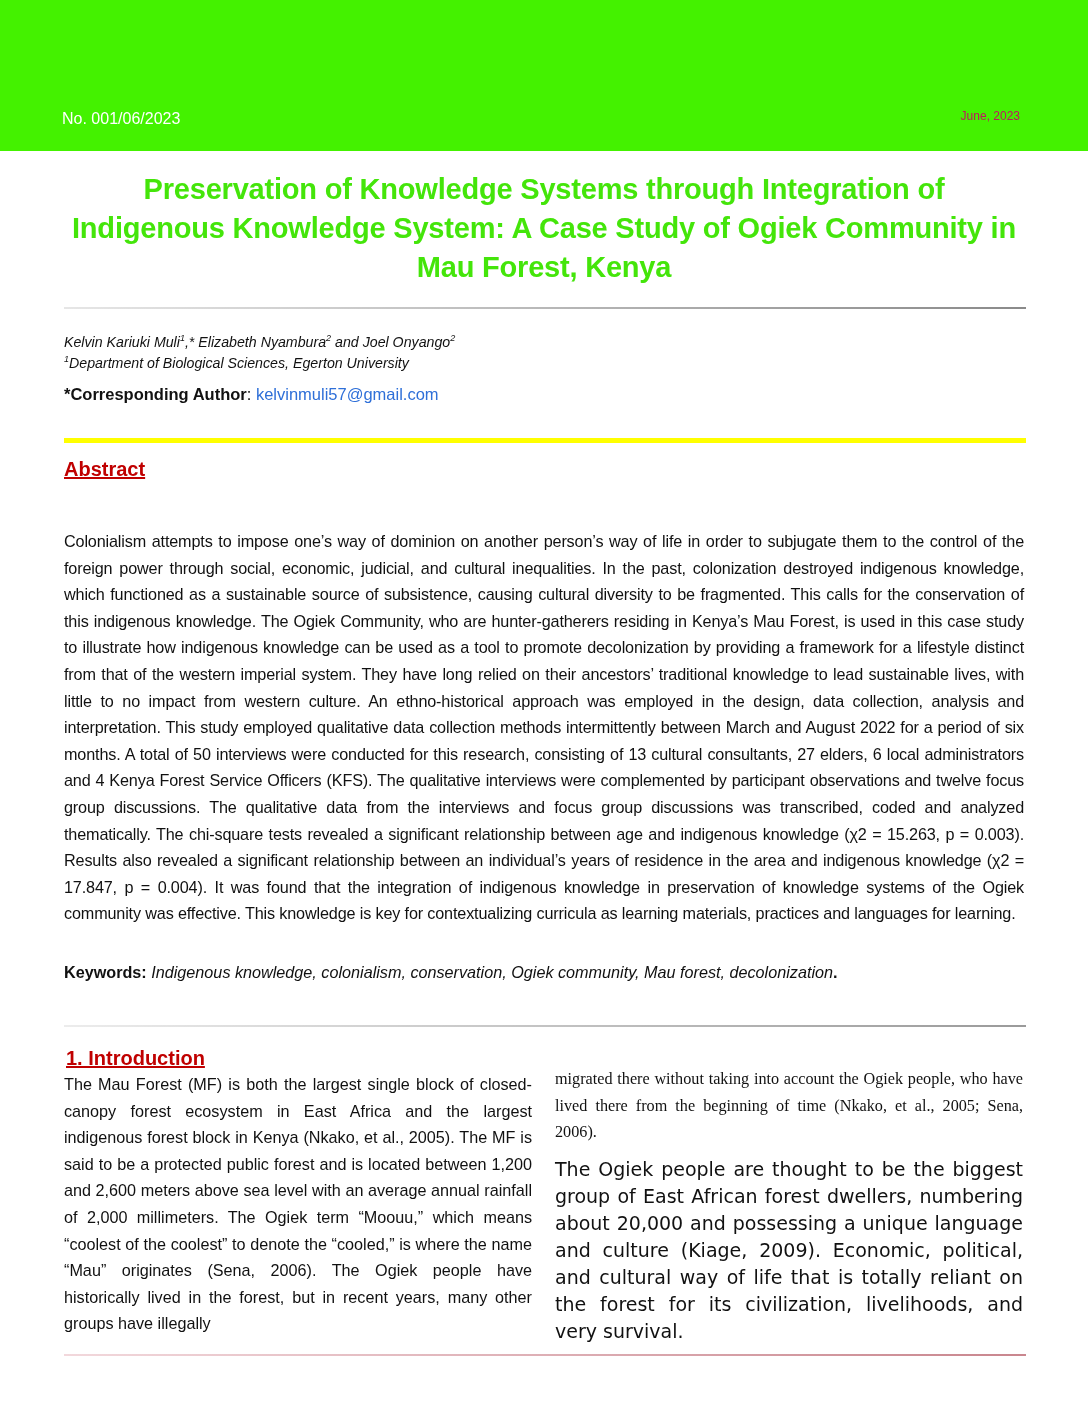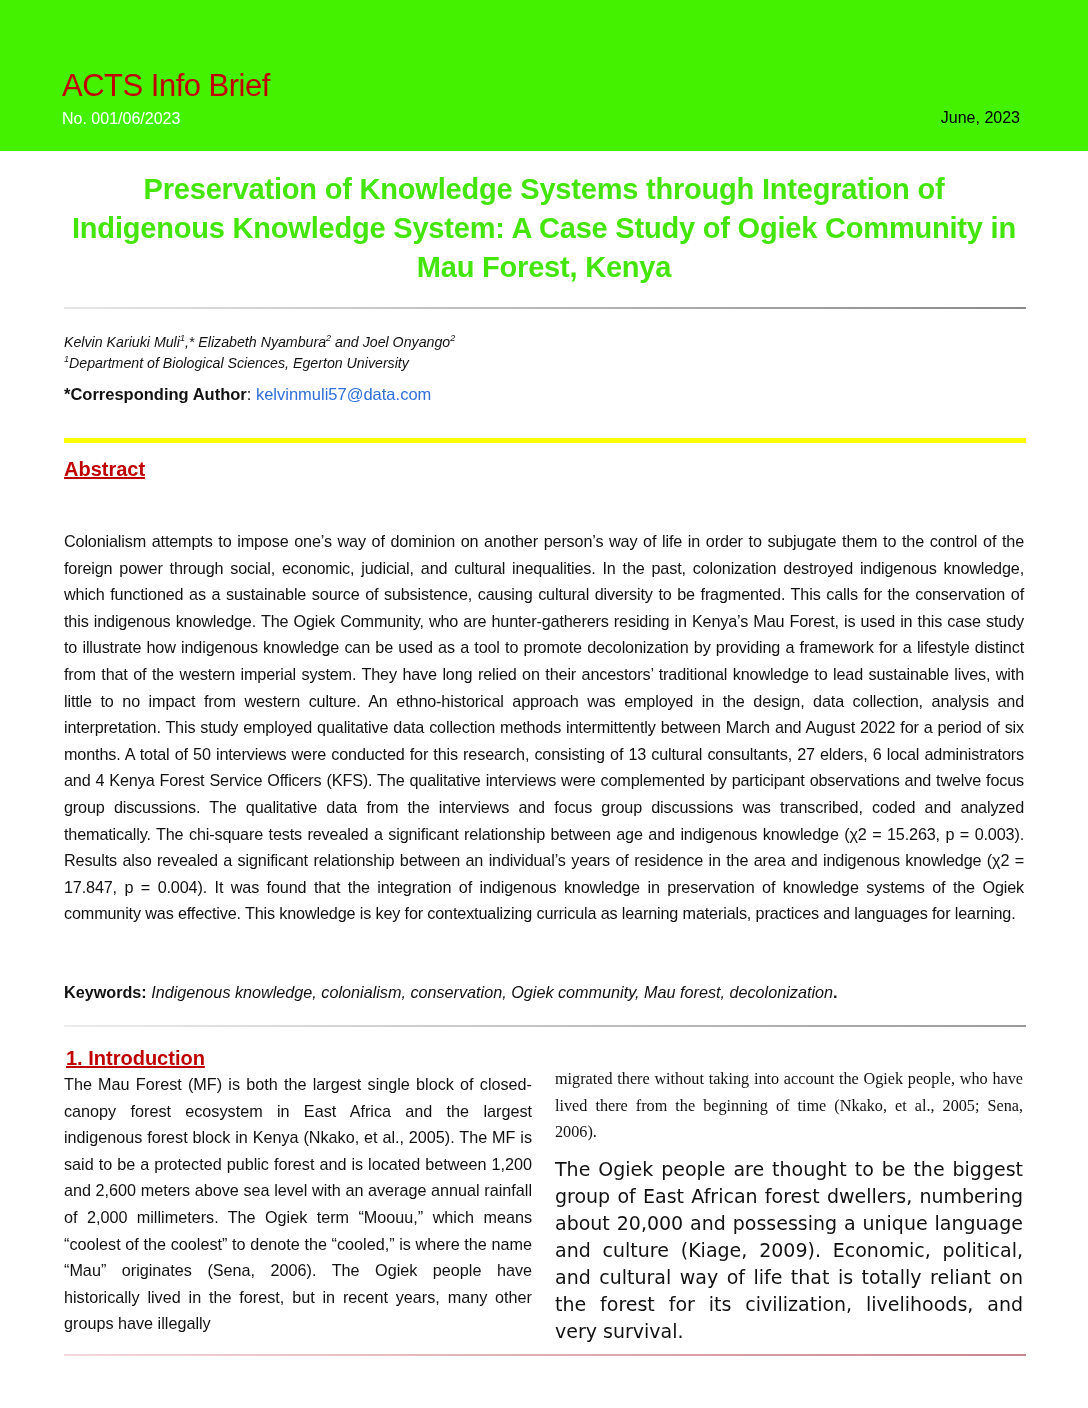--- a/index.html
+++ b/index.html
@@ -9,21 +9,21 @@
   }
   .banner {
     position: absolute; left: 0; top: 0; width: 1088px; height: 151px;
     background: #44f200;
   }
   .brand {
     position: absolute; left: 62px; top: 68px; font-size: 31px; color: #c00000;
     letter-spacing: -0.5px;
   }
   .issue-no { position: absolute; left: 62px; top: 110px; font-size: 16px; color: #ffffff; }
-  .issue-date { position: absolute; right: 68px; top: 109px; font-size: 16px; color: #000000; }
+  .issue-date { position: absolute; right: 68px; top: 109px; font-size: 12px; color: #be185d; }
 
   .title {
     position: absolute; left: 64px; top: 170px; width: 960px;
     text-align: center; color: #44e50a; font-weight: bold; font-size: 29px;
     line-height: 39px; letter-spacing: -0.2px;
   }
   .rule-gray {
     position: absolute; left: 64px; top: 307px; width: 962px; height: 2px;
     background: linear-gradient(to right, #e6e6e6, #8a8a8a);
   }
@@ -38,21 +38,21 @@
 
   .rule-yellow {
     position: absolute; left: 64px; top: 438px; width: 962px; height: 5px; background: #ffff00;
   }
   .h-section { position: absolute; font-size: 20px; font-weight: bold; color: #c00000; text-decoration: underline; }
   .abstract-h { left: 64px; top: 458px; }
   .abstract {
     position: absolute; left: 64px; top: 484px; width: 960px; font-size: 16.2px;
     line-height: 26.6px; text-align: justify; color: #111; letter-spacing: -0.15px; margin-top: 44px;
   }
-  .keywords { position: absolute; left: 64px; top: 963px; font-size: 16.2px; color: #111; margin-top: 20px; }
+  .keywords { position: absolute; left: 64px; top: 963px; font-size: 16.2px; color: #111; }
   .keywords b { font-weight: bold; }
   .keywords i { font-style: italic; }
   .rule-light {
     position: absolute; left: 64px; top: 1025px; width: 962px; height: 2px;
     background: linear-gradient(to right, #ececec, #9a9a9a);
   }
   .intro-h { left: 64px; top: 1045px; }
   .col-left {
     position: absolute; left: 64px; top: 1071px; width: 468px; font-size: 16.2px;
     line-height: 26.6px; text-align: justify; color: #111;
@@ -65,33 +65,32 @@
   .col-right p.p2 { font-family: "DejaVu Sans", sans-serif; font-size: 19px; line-height: 27px; }
   .rule-red {
     position: absolute; left: 64px; top: 1354px; width: 962px; height: 2px;
     background: linear-gradient(to right, #f2d8dc, #c9868e);
   }
 </style>
 </head>
 <body>
 
 <div class="banner">
-  <div class="brand">ACTS Info Brief</div>
   <div class="issue-no">No. 001/06/2023</div>
   <div class="issue-date">June, 2023</div>
 </div>
 
 <h1 class="title" style="margin:0;">Preservation of Knowledge Systems through Integration of Indigenous Knowledge System: A Case Study of Ogiek Community in Mau Forest, Kenya</h1>
 <div class="rule-gray"></div>
 
 <div class="authors">
   <div><span>Kelvin Kariuki Muli</span><sup>1</sup><span>,* Elizabeth Nyambura</span><sup>2</sup><span> and Joel Onyango</span><sup>2</sup></div>
   <div><sup>1</sup><span>Department of Biological Sciences, Egerton University</span></div>
 </div>
-<div class="corresp"><b>*Corresponding Author</b><span>: </span><a class="email">kelvinmuli57@data.com</a></div>
+<div class="corresp"><b>*Corresponding Author</b><span>: </span><a class="email">kelvinmuli57@gmail.com</a></div>
 
 <div class="rule-yellow"></div>
 
 <h2 class="h-section abstract-h" style="margin:0;">Abstract</h2>
 <div class="abstract">Colonialism attempts to impose one’s way of dominion on another person’s way of life in order to subjugate them to the control of the foreign power through social, economic, judicial, and cultural inequalities. In the past, colonization destroyed indigenous knowledge, which functioned as a sustainable source of subsistence, causing cultural diversity to be fragmented. This calls for the conservation of this indigenous knowledge. The Ogiek Community, who are hunter-gatherers residing in Kenya’s Mau Forest, is used in this case study to illustrate how indigenous knowledge can be used as a tool to promote decolonization by providing a framework for a lifestyle distinct from that of the western imperial system. They have long relied on their ancestors’ traditional knowledge to lead sustainable lives, with little to no impact from western culture. An ethno-historical approach was employed in the design, data collection, analysis and interpretation. This study employed qualitative data collection methods intermittently between March and August 2022 for a period of six months. A total of 50 interviews were conducted for this research, consisting of 13 cultural consultants, 27 elders, 6 local administrators and 4 Kenya Forest Service Officers (KFS). The qualitative interviews were complemented by participant observations and twelve focus group discussions. The qualitative data from the interviews and focus group discussions was transcribed, coded and analyzed thematically. The chi-square tests revealed a significant relationship between age and indigenous knowledge (χ2 = 15.263, p = 0.003). Results also revealed a significant relationship between an individual’s years of residence in the area and indigenous knowledge (χ2 = 17.847, p = 0.004). It was found that the integration of indigenous knowledge in preservation of knowledge systems of the Ogiek community was effective. This knowledge is key for contextualizing curricula as learning materials, practices and languages for learning.</div>
 
 <div class="keywords"><b>Keywords:</b><i> Indigenous knowledge, colonialism, conservation, Ogiek community, Mau forest, decolonization</i><b>.</b></div>
 
 <div class="rule-light"></div>
 

